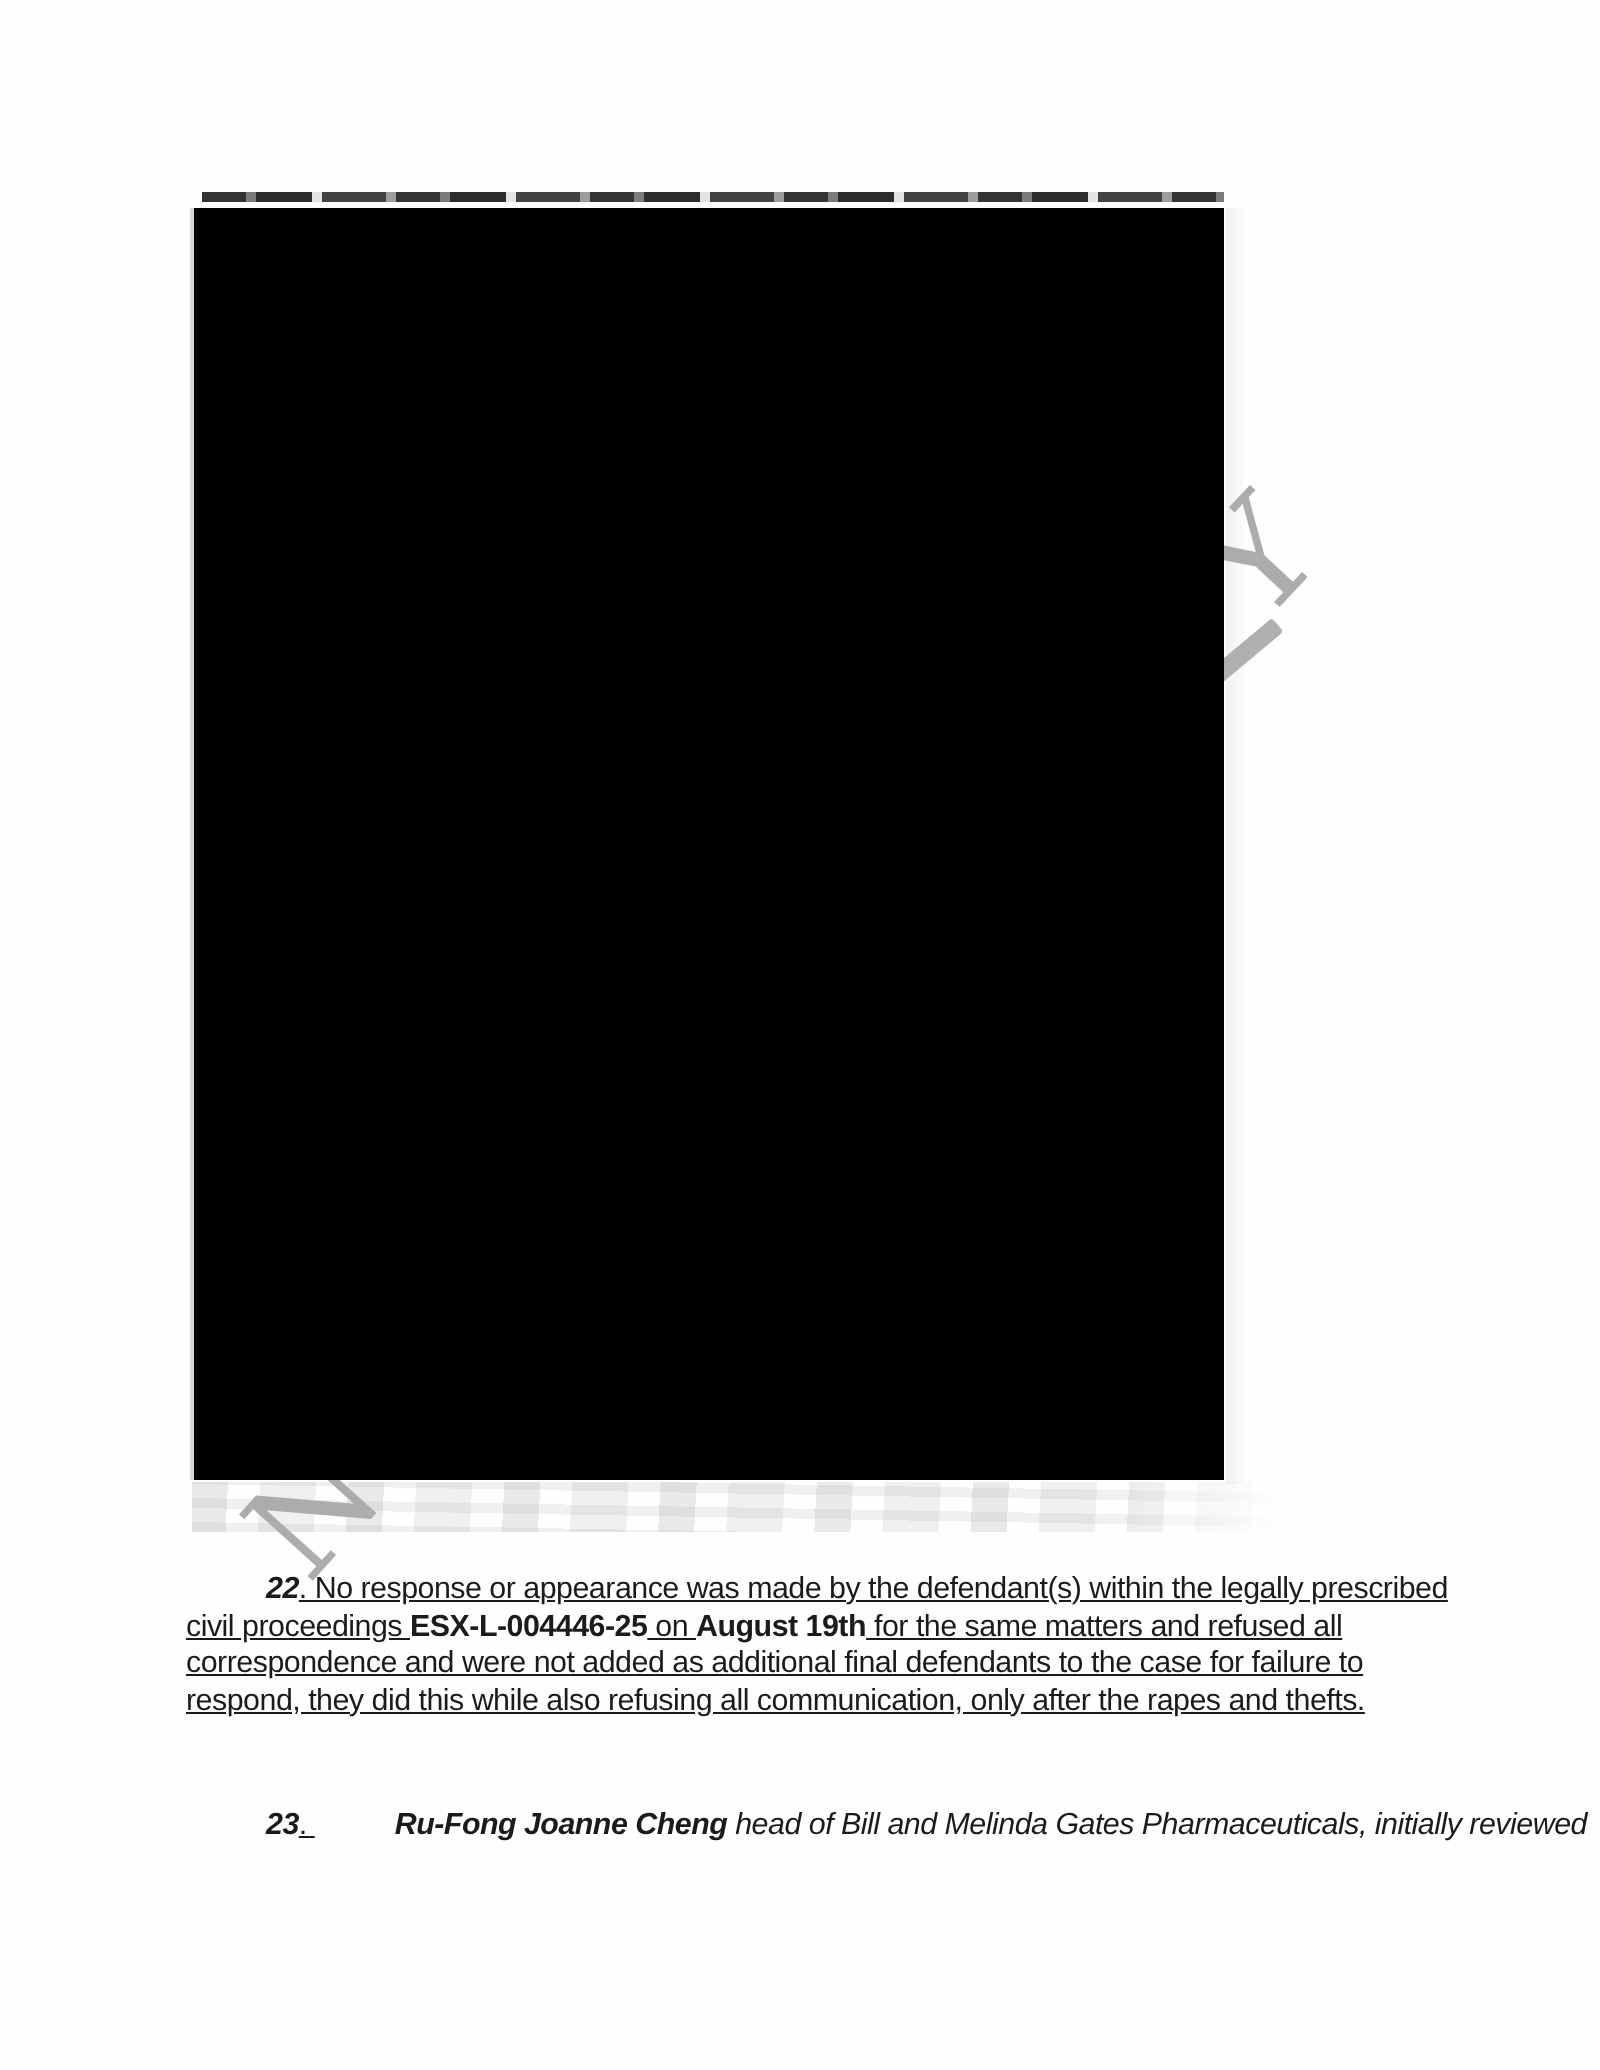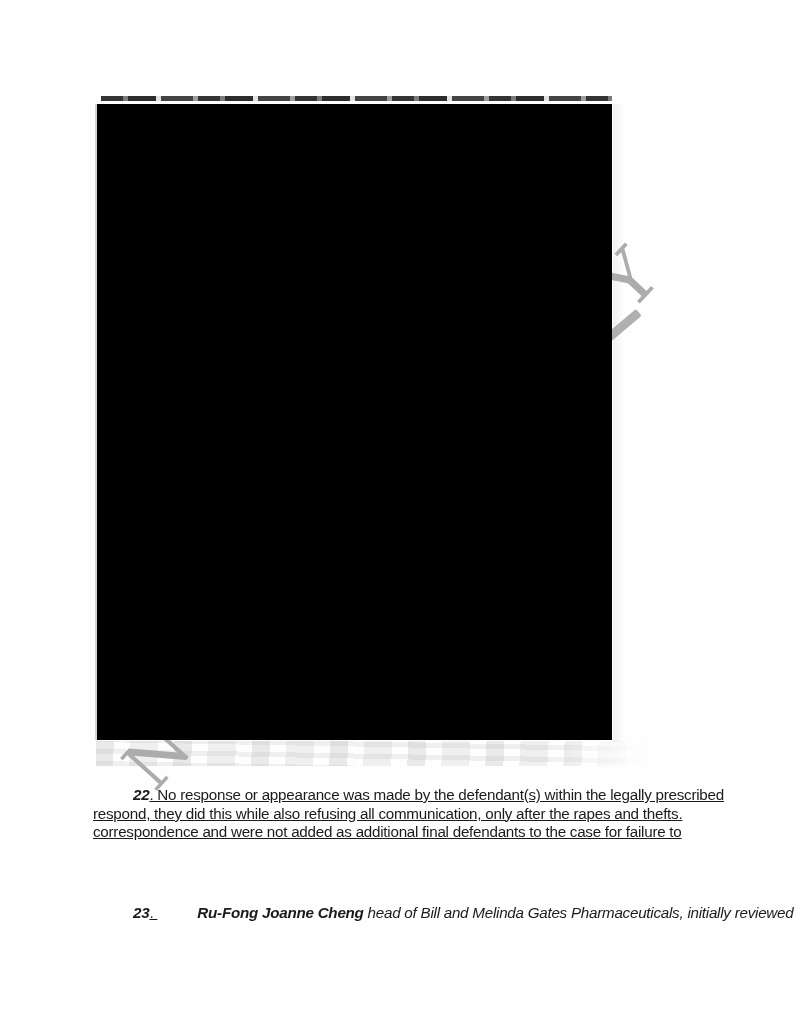--- a/index.html
+++ b/index.html
@@ -93,21 +93,22 @@
   <div class="scan-line"></div>
 
   <div class="redaction"></div>
 
   <div class="scan-strip-right"></div>
 
   <div class="scan-band"></div>
 
   <div class="para p22">
     <div class="line"><span class="s-bi">22</span><span class="s-r">. No response or appearance was made by the defendant(s) within the legally prescribed</span></div>
+    <div class="line"><span class="s-r">civil proceedings </span><span class="s-b">ESX-L-004446-25</span><span class="s-r"> on </span><span class="s-b">August 19th</span><span class="s-r"> for the same matters and refused all</span></div>
+    <div class="line"><span class="s-r">correspondence and were not added as additional final defendants to the case for failure to</span></div>
     <div class="line"><span class="s-r">respond, they did this while also refusing all communication, only after the rapes and thefts.</span></div>
-    <div class="line"><span class="s-r">correspondence and were not added as additional final defendants to the case for failure to</span></div>
   </div>
 
   <div class="para p23">
     <div class="line"><span class="s-bi">23</span><span class="s-r">. </span><span class="s-bi">Ru-Fong Joanne Cheng</span><span class="s-i"> head of Bill and Melinda Gates Pharmaceuticals, initially reviewed</span></div>
   </div>
 
 </div>
 
 </body></html>

